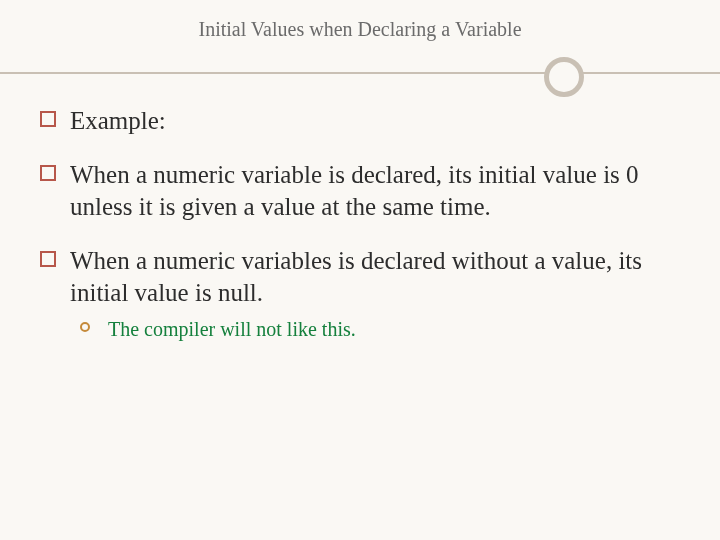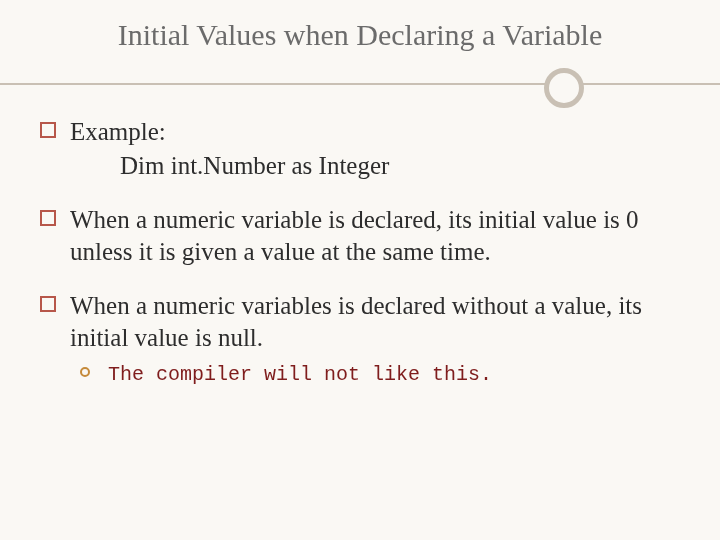--- a/index.html
+++ b/index.html
@@ -13,21 +13,21 @@
   overflow: hidden;
 }
 .slide {
   box-sizing: border-box;
   width: 720px;
   height: 540px;
   padding: 18px 40px 20px 40px;
   position: relative;
 }
 .title {
-  font-size: 30px;
+  font-size: 20px;
   text-align: center;
   color: #6b6b6b;
   font-weight: normal;
   margin: 0 0 16px 0;
 }
 .rule-wrap {
   position: relative;
   height: 34px;
   margin-bottom: 14px;
 }
@@ -68,23 +68,23 @@
   border: 2px solid #b7574a;
   box-sizing: border-box;
 }
 .indent {
   padding-left: 50px;
   margin-top: 2px;
 }
 .sub {
   position: relative;
   padding-left: 38px;
-  font-family: Liberation Mono, monospace;
+  font-family: Liberation Serif, serif;
   font-size: 20px;
-  color: #7f1d1d;
+  color: #15803d;
   margin-top: 8px;
 }
 .circ-bullet {
   position: absolute;
   left: 10px;
   top: 5px;
   width: 10px;
   height: 10px;
   border: 2px solid #c58a3a;
   border-radius: 50%;
@@ -102,21 +102,20 @@
   <div class="rule-wrap">
     <div class="rule"></div>
     <div class="ring"></div>
   </div>
 
   <div class="body">
 
     <div class="item">
       <span class="box-bullet"></span>
       <span>Example:</span>
-      <div class="indent">Dim int.Number as Integer</div>
     </div>
 
     <div class="item">
       <span class="box-bullet"></span>
       <span>When a </span><b>numeric</b><span> variable is declared,  its initial value is 0 unless it is given a value at the same time.</span>
     </div>
 
     <div class="item">
       <span class="box-bullet"></span>
       <span>When a </span><b>numeric</b><span> variables is declared without a value, its initial value is null.</span>

